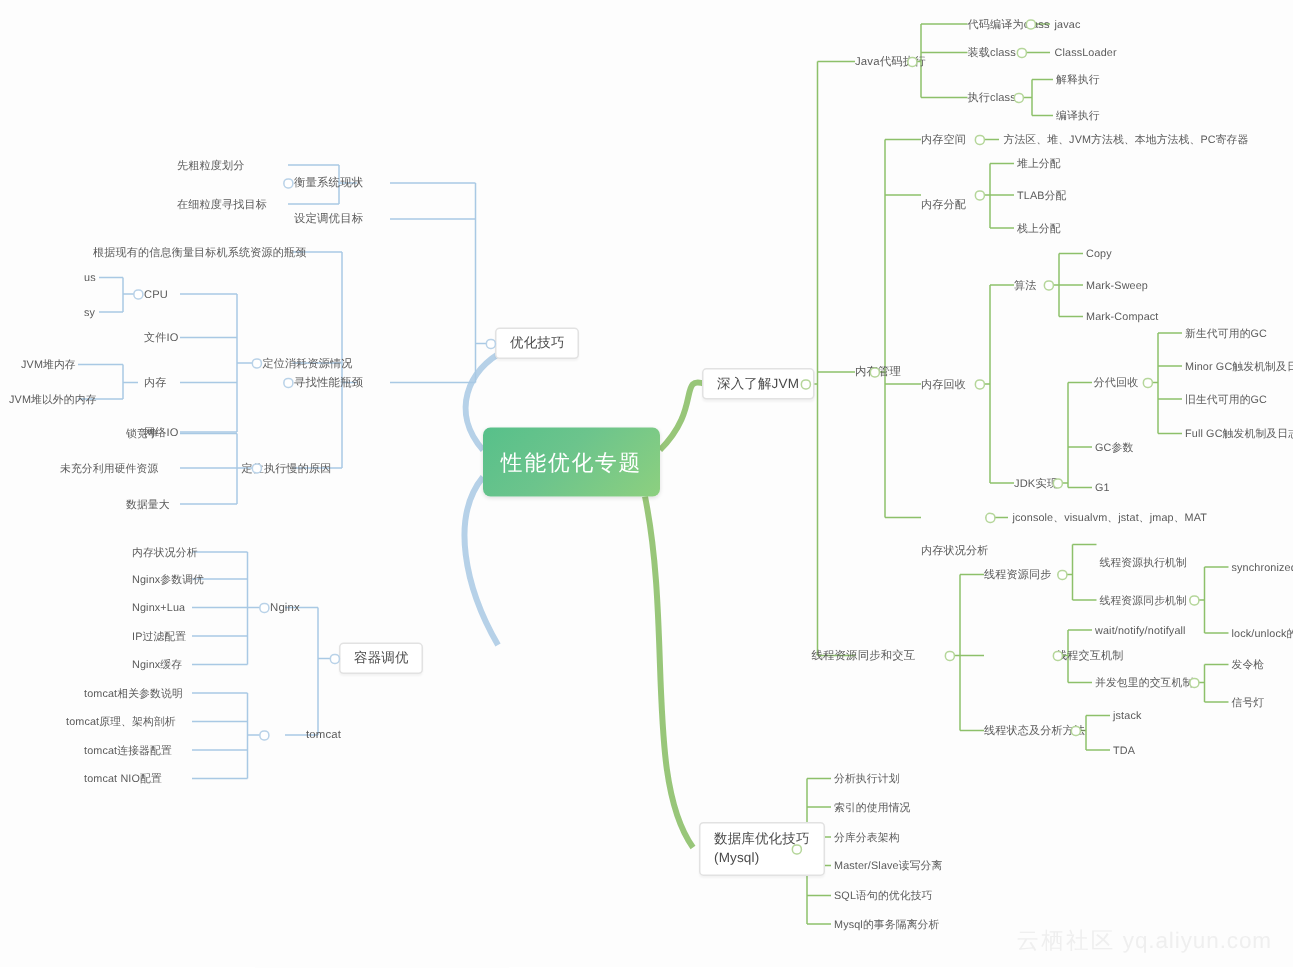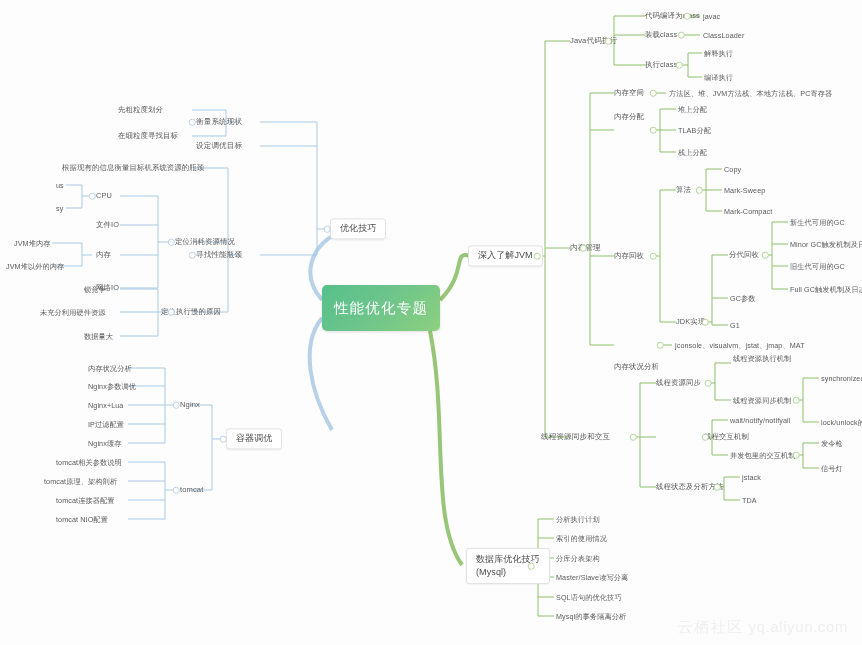--- a/index.html
+++ b/index.html
@@ -306,21 +306,21 @@
   <span class="dot" style="left:223px; top:439px;"></span>
 
   <div class="node lvl-2" style="left:180px; top:405px;">Nginx</div>
   <span class="dot" style="left:176px; top:405px;"></span>
   <div class="node lvl-leaf" style="left:88px; top:368px;">内存状况分析</div>
   <div class="node lvl-leaf" style="left:88px; top:386px;">Nginx参数调优</div>
   <div class="node lvl-leaf" style="left:88px; top:405px;">Nginx+Lua</div>
   <div class="node lvl-leaf" style="left:88px; top:424px;">IP过滤配置</div>
   <div class="node lvl-leaf" style="left:88px; top:443px;">Nginx缓存</div>
 
-  <div class="node lvl-2" style="left:180px; top:490px;">tomcat</div>
+  <div class="node lvl-2" style="left:180px; top:490px;padding-left:24px;">tomcat</div>
   <span class="dot" style="left:176px; top:490px;"></span>
   <div class="node lvl-leaf" style="left:56px; top:462px;">tomcat相关参数说明</div>
   <div class="node lvl-leaf" style="left:44px; top:481px;">tomcat原理、架构剖析</div>
   <div class="node lvl-leaf" style="left:56px; top:500px;">tomcat连接器配置</div>
   <div class="node lvl-leaf" style="left:56px; top:519px;">tomcat NIO配置</div>
 
   <div class="node boxed" style="left:468px; top:256px;">深入了解JVM</div>
   <span class="dot green" style="left:537px; top:256px;"></span>
 
   <div class="node lvl-2" style="left:570px; top:41px;">Java代码执行</div>
@@ -336,21 +336,21 @@
   <div class="node lvl-leaf" style="left:704px; top:53px;">解释执行</div>
   <div class="node lvl-leaf" style="left:704px; top:77px;">编译执行</div>
 
   <div class="node lvl-2" style="left:570px; top:248px;">内存管理</div>
   <span class="dot green" style="left:583px; top:248px;"></span>
 
   <div class="node lvl-3" style="left:614px; top:93px;">内存空间</div>
   <span class="dot green" style="left:653px; top:93px;"></span>
   <div class="node lvl-leaf" style="left:669px; top:93px;">方法区、堆、JVM方法栈、本地方法栈、PC寄存器</div>
 
-  <div class="node lvl-3" style="left:614px; top:117px;text-align:right;">内存分配</div>
+  <div class="node lvl-3" style="left:614px; top:136px;text-align:right;">内存分配</div>
   <span class="dot green" style="left:653px; top:130px;"></span>
   <div class="node lvl-leaf" style="left:678px; top:109px;">堆上分配</div>
   <div class="node lvl-leaf" style="left:678px; top:130px;">TLAB分配</div>
   <div class="node lvl-leaf" style="left:678px; top:152px;">栈上分配</div>
 
   <div class="node lvl-3" style="left:614px; top:256px;">内存回收</div>
   <span class="dot green" style="left:653px; top:256px;"></span>
 
   <div class="node lvl-3" style="left:676px; top:190px;">算法</div>
   <span class="dot green" style="left:699px; top:190px;"></span>
@@ -373,21 +373,21 @@
 
   <div class="node lvl-3" style="left:614px; top:345px;margin-top:22px;">内存状况分析</div>
   <span class="dot green" style="left:660px; top:345px;"></span>
   <div class="node lvl-leaf" style="left:675px; top:345px;">jconsole、visualvm、jstat、jmap、MAT</div>
 
   <div class="node lvl-2" style="left:541px; top:437px;">线程资源同步和交互</div>
   <span class="dot green" style="left:633px; top:437px;"></span>
 
   <div class="node lvl-3" style="left:656px; top:383px;">线程资源同步</div>
   <span class="dot green" style="left:708px; top:383px;"></span>
-  <div class="node lvl-leaf" style="left:733px; top:358px;">线程资源执行机制</div>
+  <div class="node lvl-leaf" style="left:733px; top:375px;">线程资源执行机制</div>
   <div class="node lvl-leaf" style="left:733px; top:400px;">线程资源同步机制</div>
   <span class="dot green" style="left:796px; top:400px;"></span>
   <div class="node lvl-leaf" style="left:821px; top:378px;">synchronized实现机制</div>
   <div class="node lvl-leaf" style="left:821px; top:422px;">lock/unlock的实现机制</div>
 
   <div class="node lvl-3" style="left:656px; top:437px;padding-left:48px;">线程交互机制</div>
   <span class="dot green" style="left:705px; top:437px;"></span>
   <div class="node lvl-leaf" style="left:730px; top:420px;">wait/notify/notifyall</div>
   <div class="node lvl-leaf" style="left:730px; top:455px;">并发包里的交互机制</div>
   <span class="dot green" style="left:796px; top:455px;"></span>

